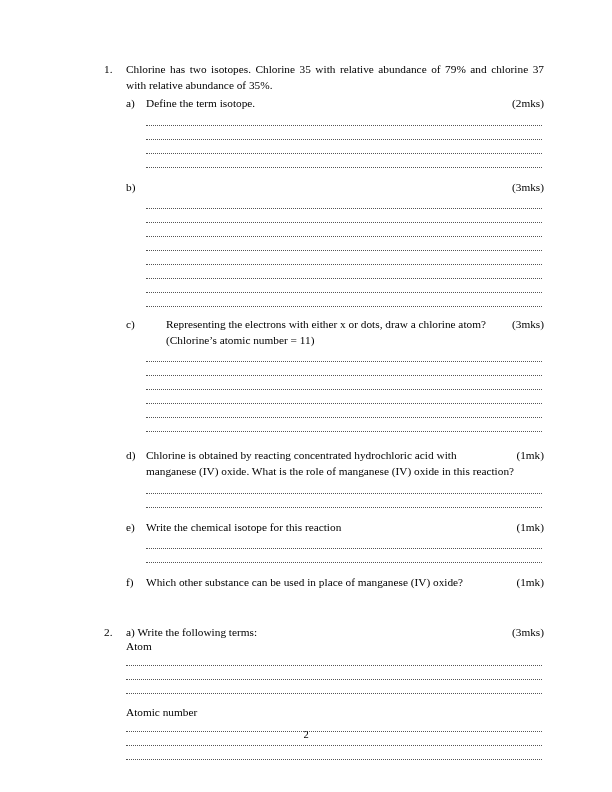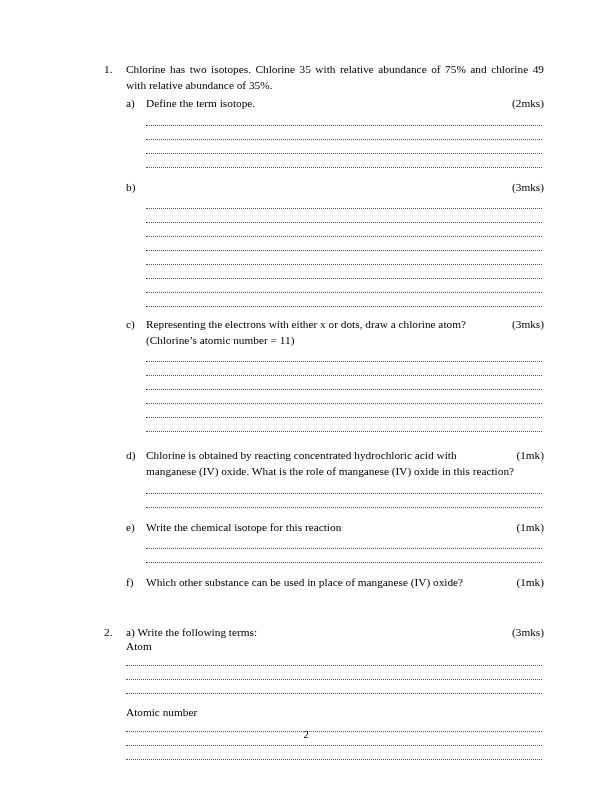--- a/index.html
+++ b/index.html
@@ -86,30 +86,31 @@
   .page-number {
     position: absolute;
     bottom: 52px;
     left: 0;
     width: 612px;
     text-align: center;
     font-size: 10.5px;
   }
   .inline-wrap {
     display: block;
+    margin-left: 20px;
   }
 </style>
 </head>
 <body>
 
 <div class="page">
 
   <div class="q-block">
     <div class="q-num">1.</div>
-    <div class="q-text">Chlorine has two isotopes. Chlorine 35 with relative abundance of 75% and chlorine 49 with relative abundance of 35%.</div>
+    <div class="q-text">Chlorine has two isotopes. Chlorine 35 with relative abundance of 79% and chlorine 37 with relative abundance of 35%.</div>
   </div>
 
   <div class="sub-block" style="margin-top:3px;">
     <div class="sub-label">a)</div>
     <div class="sub-text">
       <span class="marks">(2mks)</span>
       <span>Define the term isotope.</span>
     </div>
   </div>
   <div class="dots-group indent">

